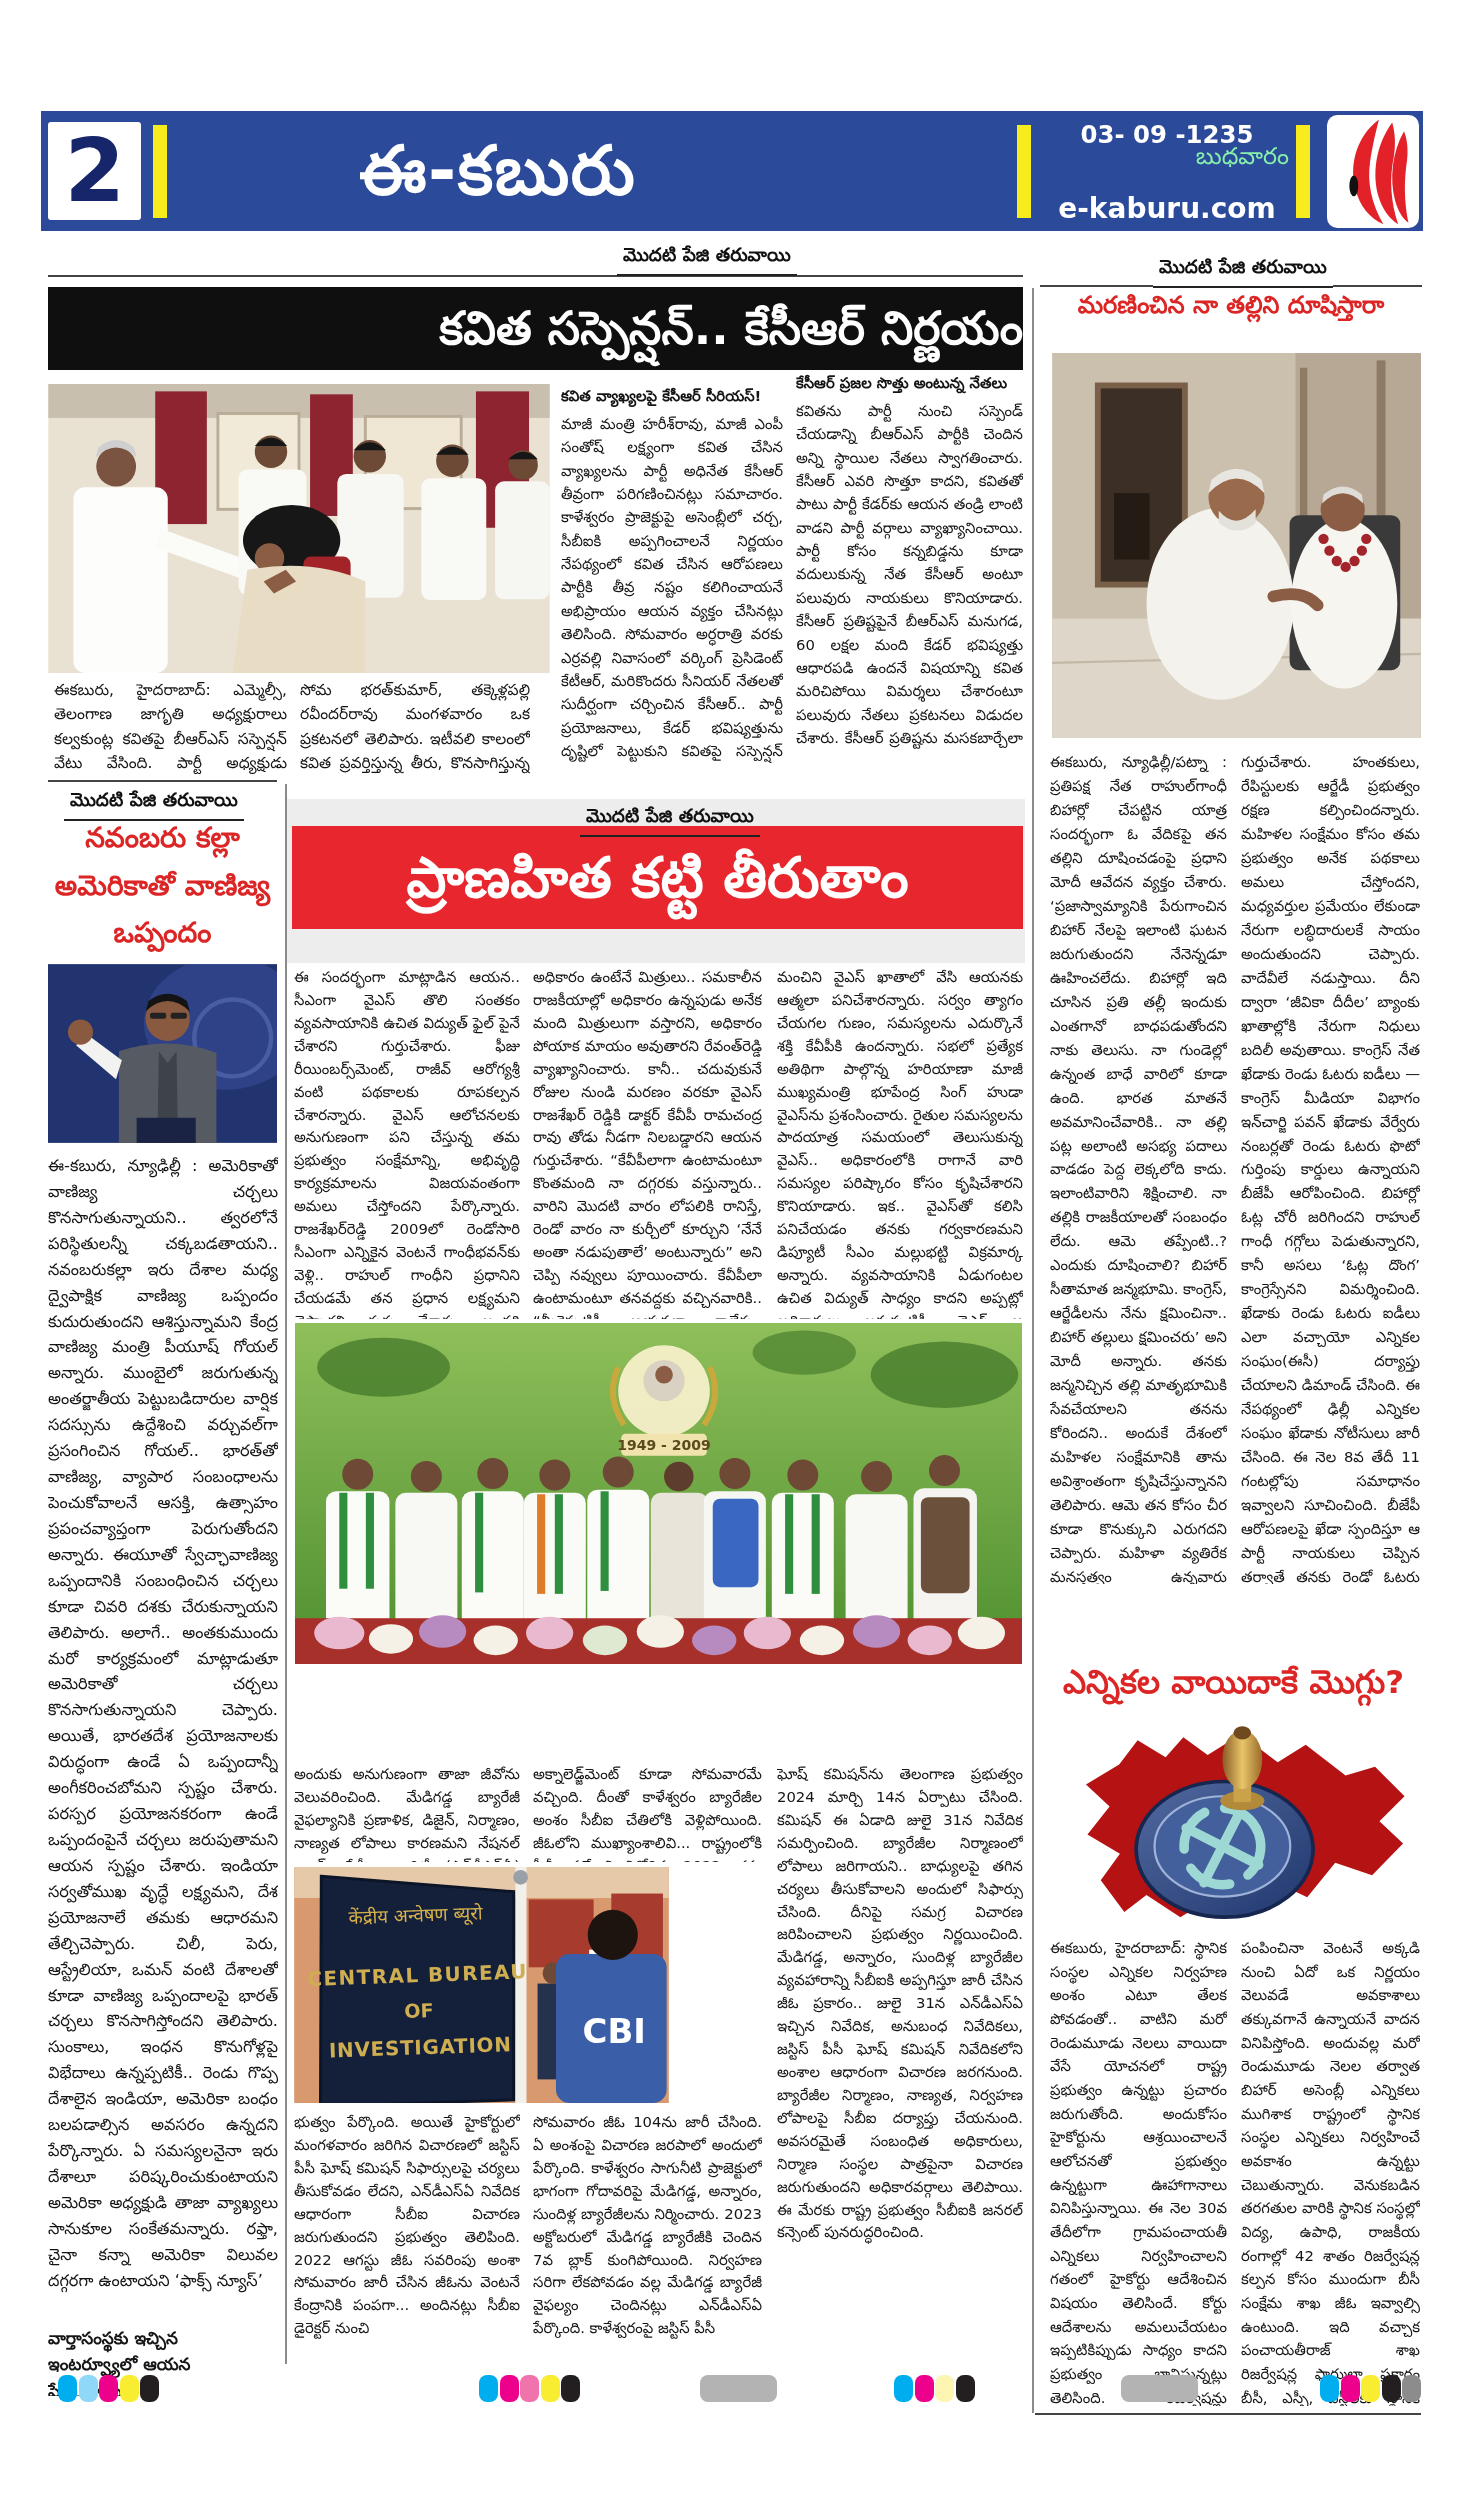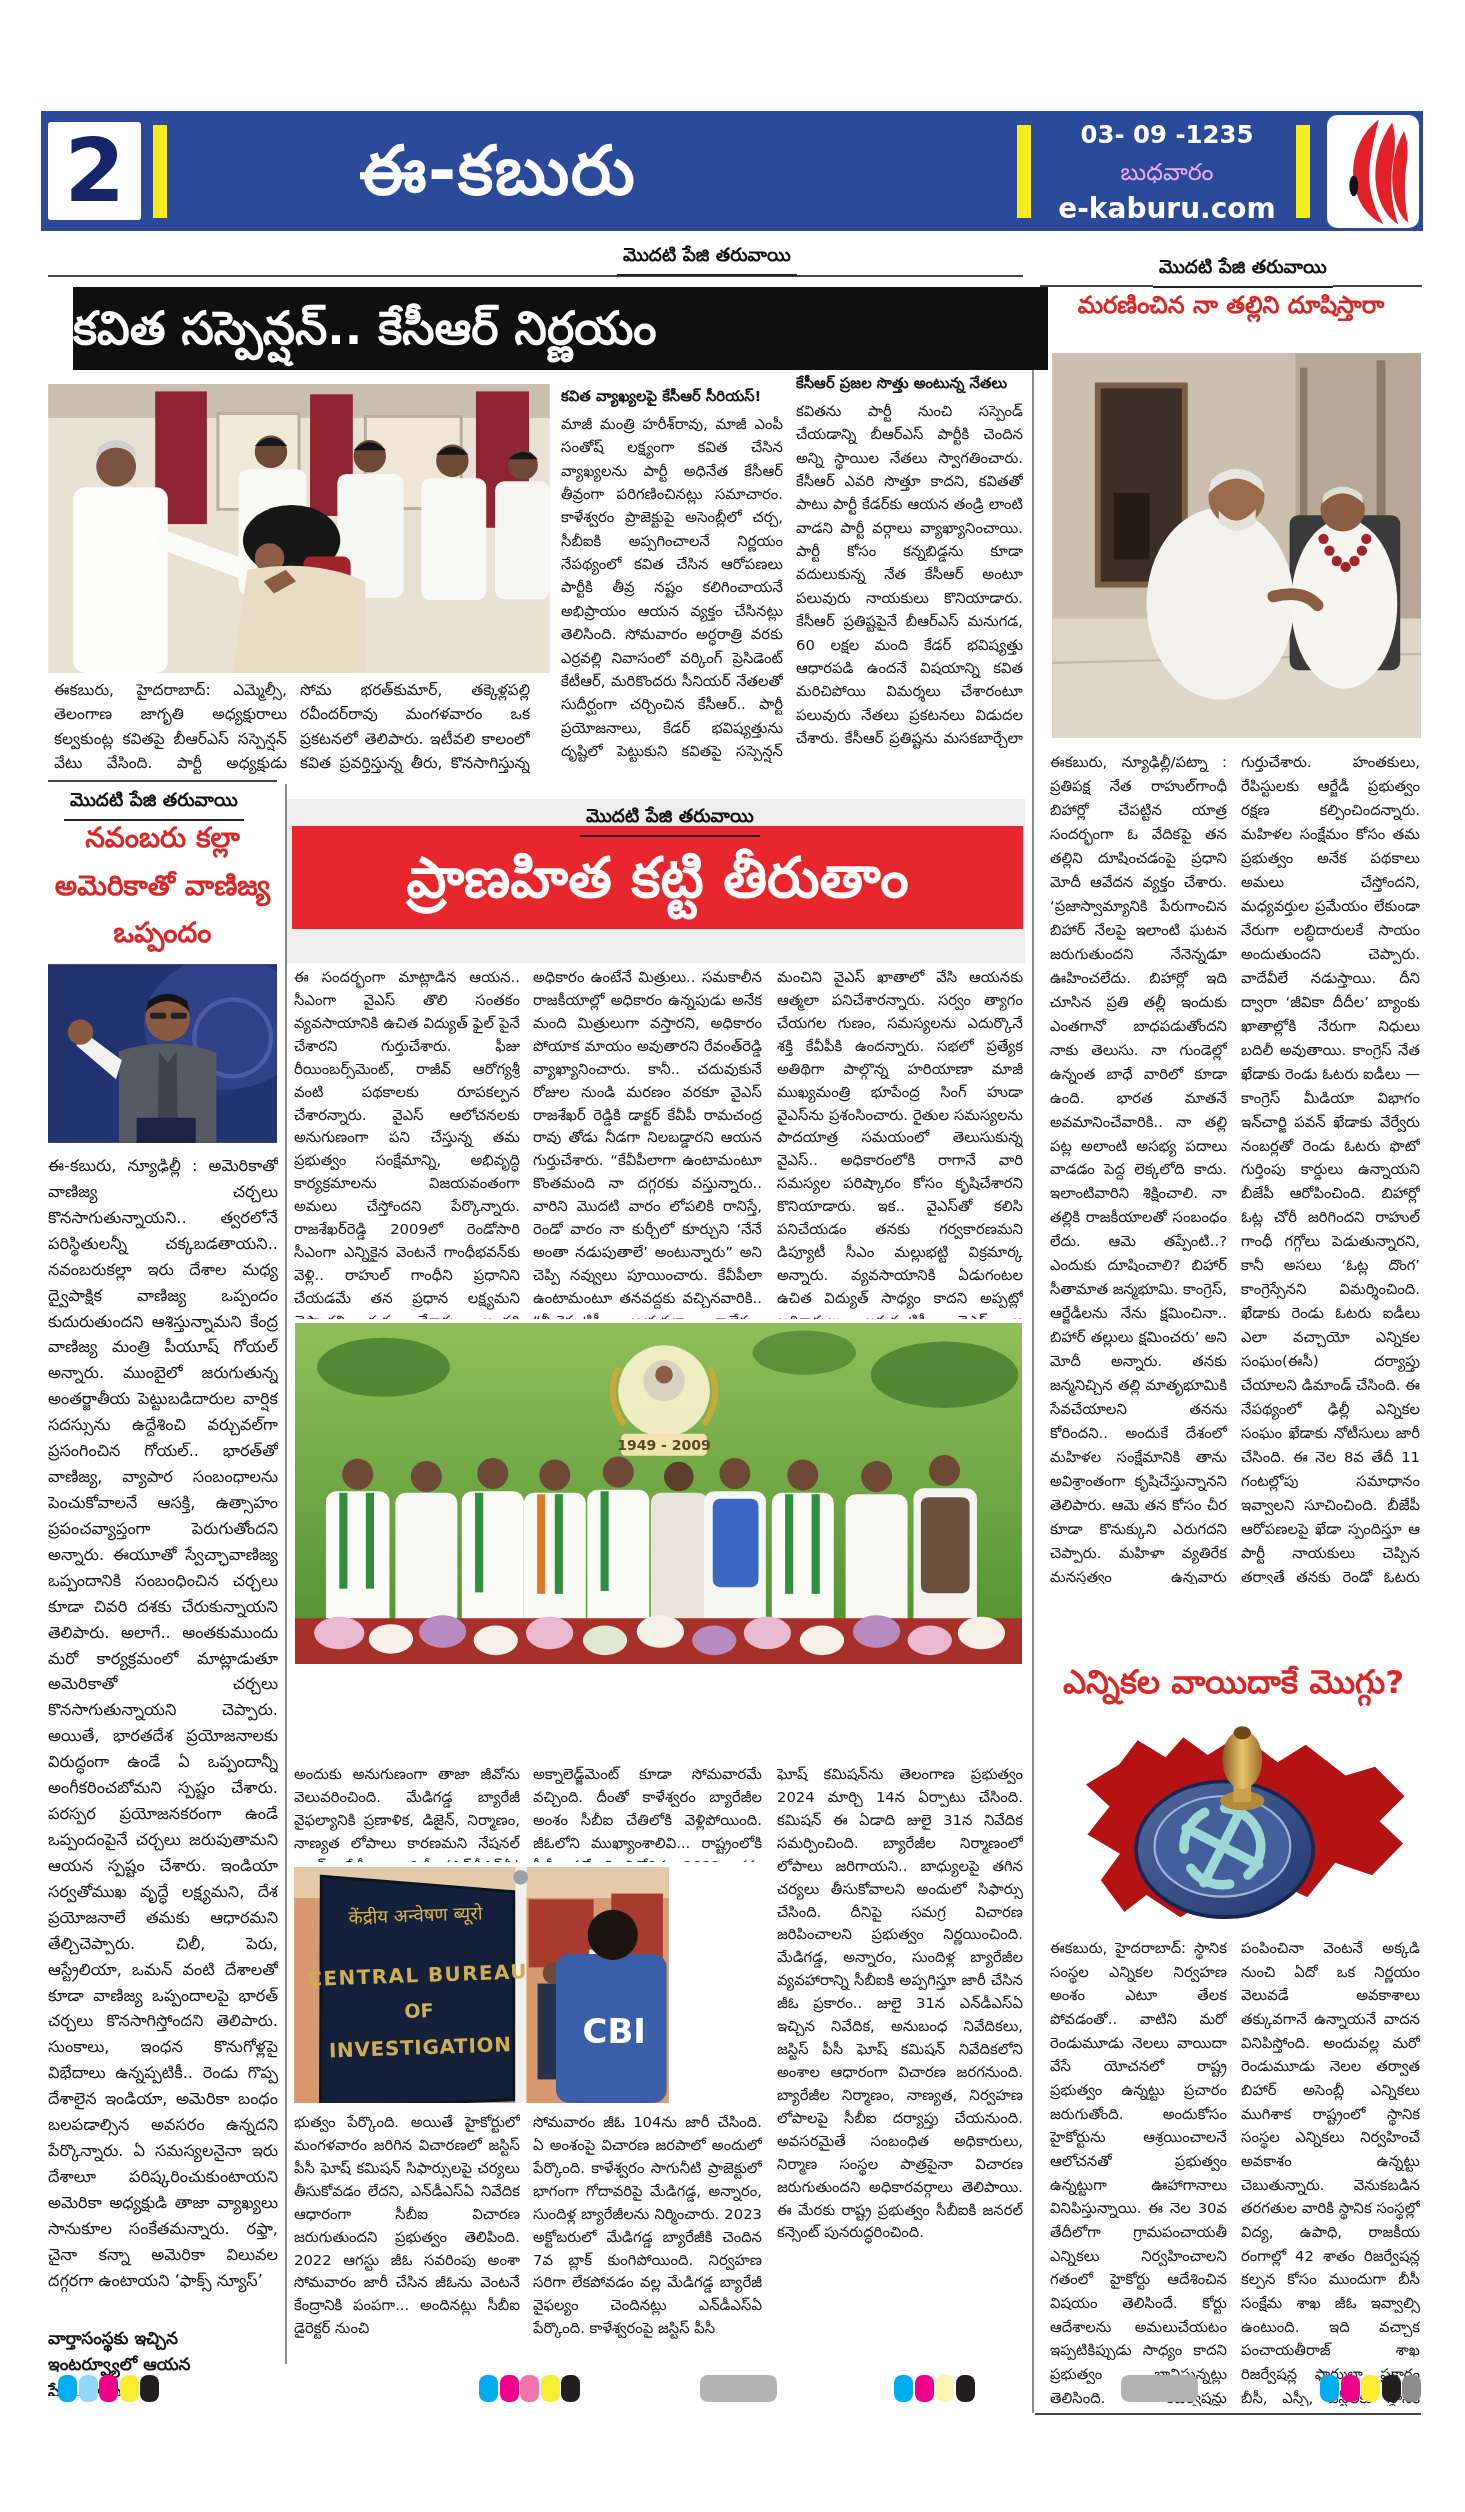--- a/index.html
+++ b/index.html
@@ -7,31 +7,31 @@
         font-family:"DejaVu Sans","Liberation Sans",sans-serif;color:#161616;}
   .abs{position:absolute;}
   
   .banner{left:41px;top:111px;width:1382px;height:120px;background:#2b4a99;}
   .pgnum{left:7.4px;top:11px;width:93px;height:98px;background:#ffffff;border-radius:3px;
          display:flex;align-items:center;justify-content:center;font-size:87px;font-weight:700;color:#17256b;}
   .ybar{width:14px;height:93px;background:#f8ec1c;top:14px;}
   .masttitle{left:318px;top:11.8px;width:620px;text-align:left;font-size:68px;line-height:96px;
              font-weight:700;color:#ffffff;letter-spacing:1.5px;}
   .mdate{left:1004px;top:8.9px;width:244px;text-align:center;font-size:24.4px;font-weight:700;color:#fff;}
-  .mday{left:1004px;top:47px;width:244px;text-align:center;font-size:23.6px;color:#f0abfc;}
+  .mday{left:1004px;top:31px;width:244px;text-align:right;font-size:23.6px;color:#86efac;}
   .msite{left:1004px;top:81px;width:244px;text-align:center;font-size:28px;font-weight:700;color:#fff;}
   .logobox{left:1286px;top:3.7px;width:92px;height:113px;background:#ffffff;border-radius:10.3px;}
   
   .kicker{font-size:18.5px;font-weight:700;color:#111;border-bottom:2.2px solid #222;padding:0 5.9px 4.4px 5.9px;
           text-align:center;background:transparent;}
   .hline{background:#444;height:1.5px;}
   .vline{background:#8a8a8a;width:1.5px;}
   
   .h-black{left:48px;top:287px;width:975px;height:83px;background:#0f0f0f;color:#fff;
-           font-size:46px;font-weight:700;text-align:left;line-height:83px;margin-left:25px;}
+           font-size:46px;font-weight:700;text-align:right;line-height:83px;}
   .h-red{color:#dc2626;font-weight:700;text-align:center;}
   .h-redbanner{left:292px;top:826px;width:731px;height:103px;background:#e8262d;color:#fff;
                font-size:56px;font-weight:700;text-align:center;line-height:103px;}
   .h-purple{left:292px;top:1685px;width:731px;height:63px;color:#7b3f98;font-size:41px;
             font-weight:700;text-align:center;line-height:63px;}
   .grayband{left:287px;top:799px;width:738px;height:164px;background:#ededed;}
   
   .col{text-align:justify;overflow:hidden;font-size:14.8px;line-height:1.58;color:#141414;}
   .col p{margin:0 0 4.4px 0;}
   .subhead{font-weight:700;margin:3px 0;}

